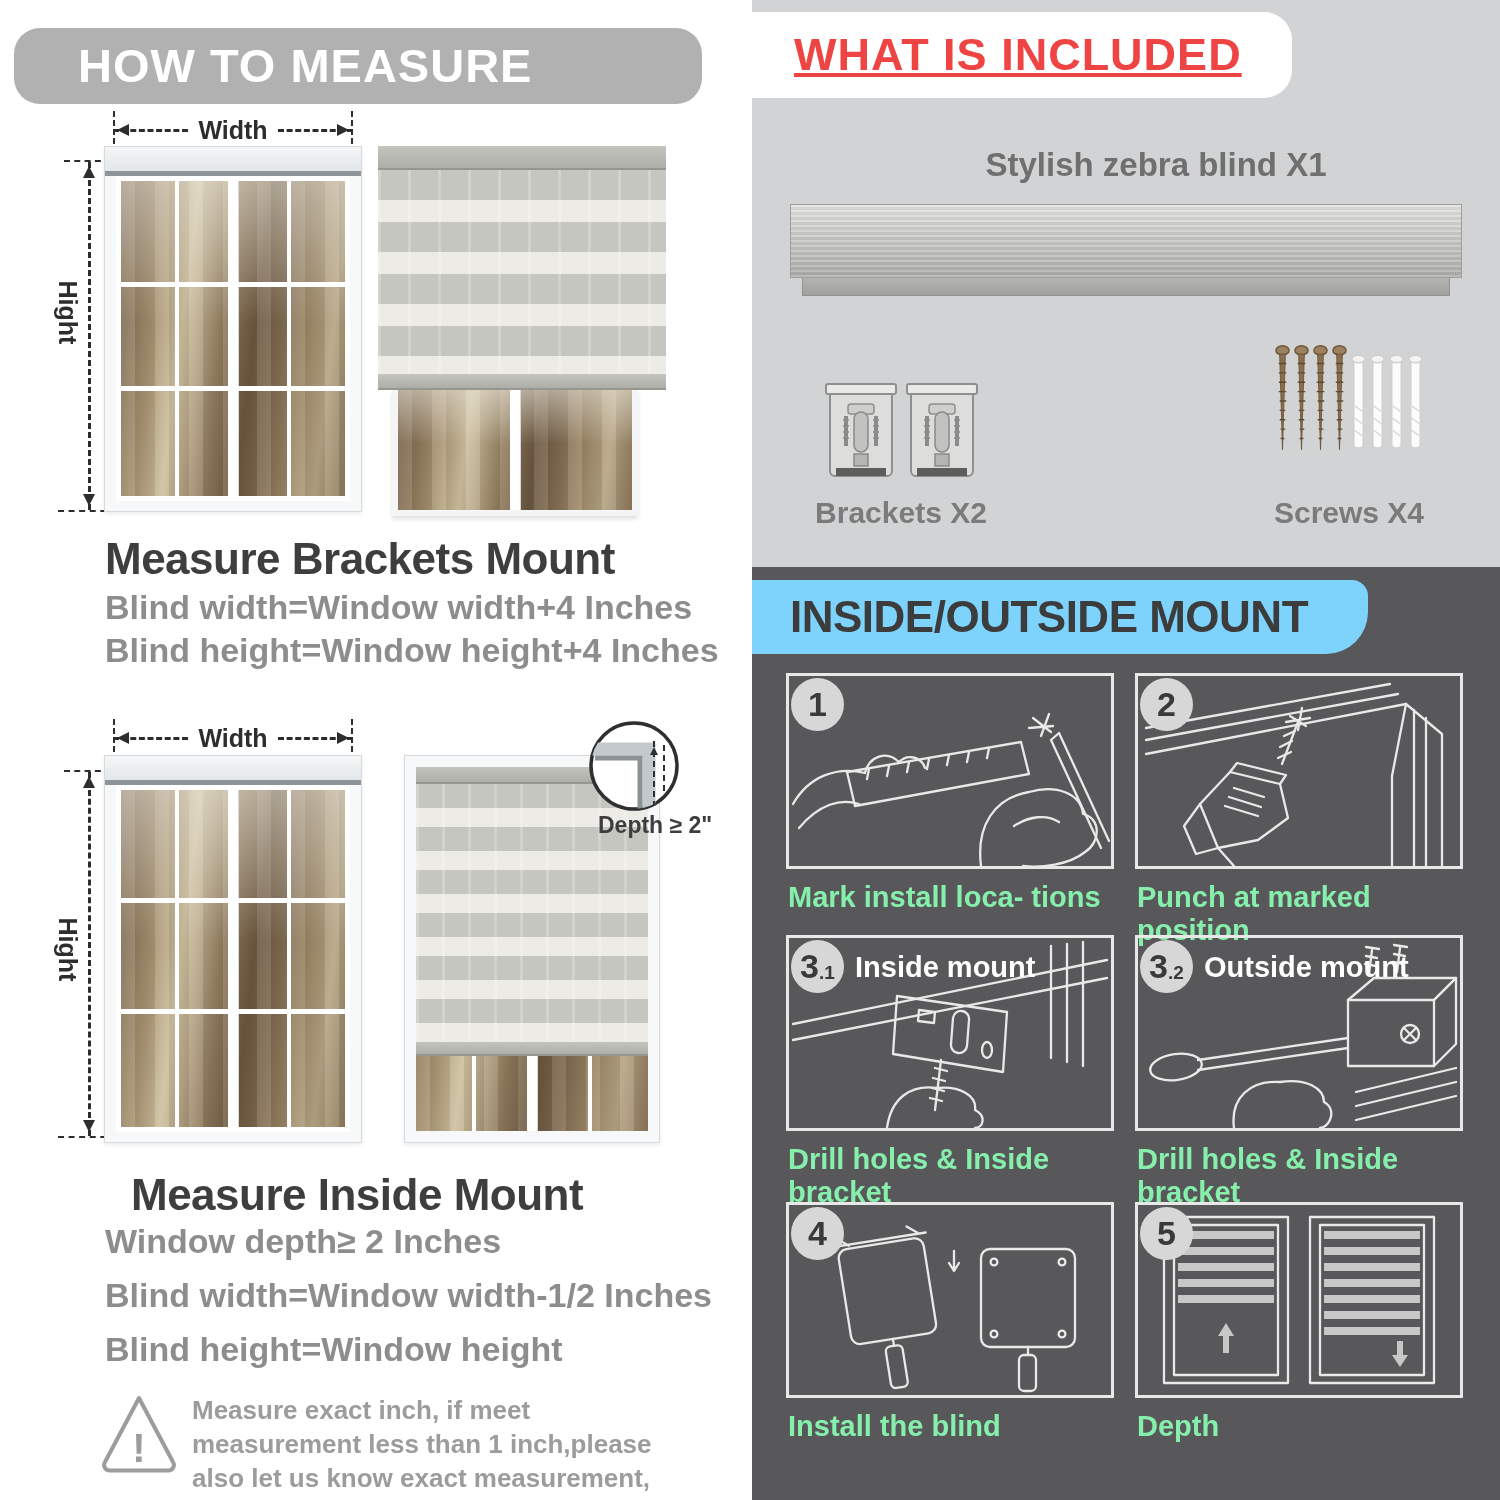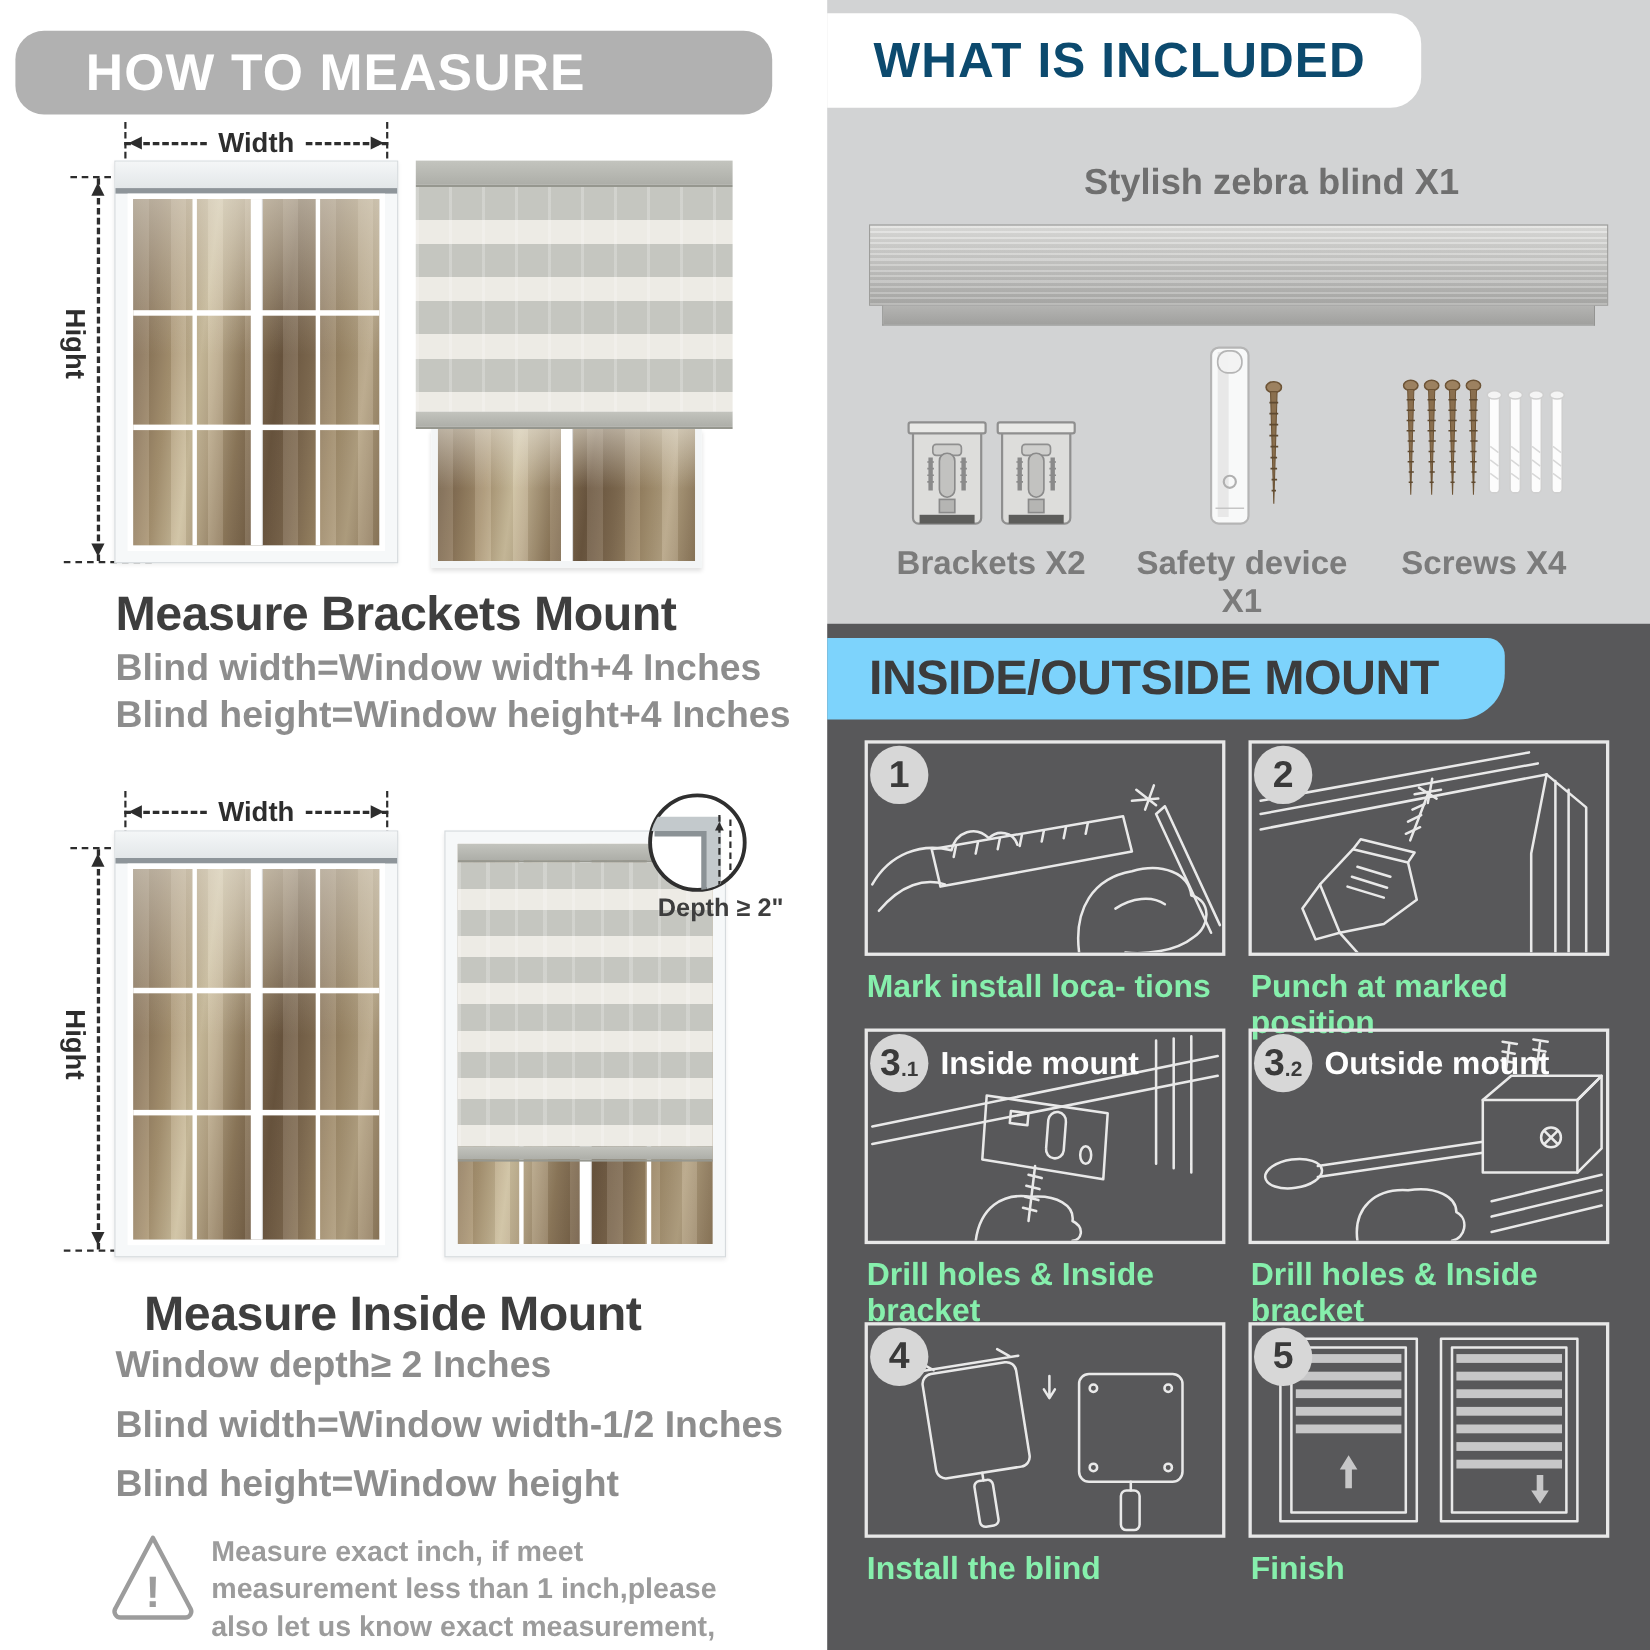--- a/index.html
+++ b/index.html
@@ -69,22 +69,22 @@
   .h1d{font-size:44px;font-weight:bold;color:#3e3e3e;letter-spacing:-0.5px;}
   .fgray{font-size:34px;font-weight:bold;color:#8d8d8d;}
   .warntxt{font-size:26px;font-weight:bold;color:#9c9c9c;line-height:34px;width:480px;}
   .depthlab{font-size:23px;font-weight:bold;color:#3e3e3e;}
 
   
   .panel-light{left:752px;top:0;width:748px;height:567px;background:#d2d3d4;}
   .panel-dark{left:752px;top:567px;width:748px;height:933px;background:#58585a;}
 
   .inc-header{position:absolute;left:0;top:12px;width:540px;height:86px;background:#ffffff;
-      border-radius:0 28px 28px 0;color:#0c4a6e;font-weight:bold;font-size:45px;line-height:86px;
-      padding-left:42px;letter-spacing:1px;box-sizing:border-box;}
+      border-radius:0 28px 28px 0;color:#ef4444;font-weight:bold;font-size:45px;line-height:86px;
+      padding-left:42px;letter-spacing:1px;box-sizing:border-box;text-decoration:underline;}
   .prod-lab{position:absolute;left:0;top:146px;width:100%;text-align:center;
       font-size:33px;font-weight:bold;color:#6f6f6f;padding-left:30px;}
   .hr-main{position:absolute;left:38px;top:204px;width:672px;height:74px;border:1px solid #9e9e9c;
       background:linear-gradient(180deg,#e2e2e0 0%,#cfcfcd 35%,#bbbbb9 75%,#aeaeac 100%);box-sizing:border-box;}
   .hr-main:before{content:"";position:absolute;inset:0;
       background:repeating-linear-gradient(180deg,rgba(255,255,255,0.16) 0 2px,rgba(0,0,0,0.05) 2px 5px);}
   .hr-lip{position:absolute;left:50px;top:278px;width:648px;height:18px;
       background:linear-gradient(180deg,#b4b4b2,#a0a09e);border:1px solid #949492;border-top:none;box-sizing:border-box;}
   .inc-item{position:absolute;top:338px;text-align:center;}
   .inc-icons{height:146px;display:flex;align-items:flex-end;justify-content:center;gap:7px;}
@@ -244,37 +244,20 @@
         <rect x="30" y="32" width="14" height="40" rx="7" fill="#c2c2c0" stroke="#8a8a8a" stroke-width="1.5"></rect>
         <path d="M22,36 v30 M52,36 v30" stroke="#8a8a8a" stroke-width="4" fill="none"></path>
         <path d="M19,40 h6 M19,46 h6 M19,52 h6 M19,58 h6 M49,40 h6 M49,46 h6 M49,52 h6 M49,58 h6" stroke="#8a8a8a" stroke-width="1.5"></path>
         <rect x="30" y="74" width="14" height="12" fill="#b5b5b3" stroke="#8a8a8a" stroke-width="1.5"></rect>
         <rect x="12" y="88" width="50" height="8" fill="#5d5d5b"></rect>
       </svg>
     </div>
     <div class="inc-lbl">Brackets X2</div>
   </div>
 
-  <div class="inc-item" style="left:262px;width:230px;">
-    <div class="inc-icons">
-      <svg width="50" height="172" viewBox="0 0 50 172">
-        <rect x="8" y="4" width="34" height="160" rx="7" fill="rgba(255,255,255,0.85)" stroke="#b5b5b5" stroke-width="2"></rect>
-        <rect x="14" y="8" width="10" height="150" fill="rgba(225,225,225,0.7)"></rect>
-        <rect x="14" y="7" width="22" height="20" rx="9" fill="rgba(242,242,242,0.95)" stroke="#b5b5b5" stroke-width="1.5"></rect>
-        <circle cx="25" cy="126" r="5.5" fill="none" stroke="#b0b0b0" stroke-width="2"></circle>
-        <path d="M12,150 h26" stroke="#c5c5c5" stroke-width="1.5"></path>
-      </svg>
-      <svg width="16" height="120" viewBox="0 0 16 120" style="margin-bottom:18px;">
-        <ellipse cx="8" cy="6" rx="7" ry="5" fill="#9c8160" stroke="#6d5436" stroke-width="1.5"></ellipse>
-        <path d="M5,10 L8,112 L11,10 Z" fill="#8a6f4e" stroke="#6d5436" stroke-width="1"></path>
-        <path d="M4,20 h8 M4,30 h8 M4,40 h8 M4,50 h8 M5,60 h7 M5,70 h6 M5,80 h6 M6,90 h5 M6,100 h4" stroke="#5f4a30" stroke-width="1.5"></path>
-      </svg>
-    </div>
-    <div class="inc-lbl">Safety device X1</div>
-  </div>
 
   <div class="inc-item" style="left:492px;width:210px;">
     <div class="inc-icons" style="gap:4px;">
       <svg width="15" height="118" viewBox="0 0 16 120" style="margin-bottom:24px;">
           <ellipse cx="8" cy="6" rx="7" ry="5" fill="#9c8160" stroke="#6d5436" stroke-width="1.5"></ellipse>
           <path d="M5,10 L8,112 L11,10 Z" fill="#8a6f4e" stroke="#6d5436" stroke-width="1"></path>
           <path d="M4,20 h8 M4,30 h8 M4,40 h8 M4,50 h8 M5,60 h7 M5,70 h6 M5,80 h6 M6,90 h5 M6,100 h4" stroke="#5f4a30" stroke-width="1.5"></path>
         </svg>
       <svg width="15" height="118" viewBox="0 0 16 120" style="margin-bottom:24px;">
           <ellipse cx="8" cy="6" rx="7" ry="5" fill="#9c8160" stroke="#6d5436" stroke-width="1.5"></ellipse>
@@ -463,14 +446,14 @@
           <polygon points="259,136 259,150 254,150 262,162 270,150 265,150 265,136"></polygon>
         </g>
       </svg>
     </div>
     <div class="step-num">
       <span>5</span>
       <span class="sub"></span>
     </div>
     <div class="step-title"></div>
   </div>
-  <div class="step-cap" style="left:385px;top:843px;">Finish</div>
+  <div class="step-cap" style="left:385px;top:843px;">Depth</div>
 </div>
 
 </body></html>

